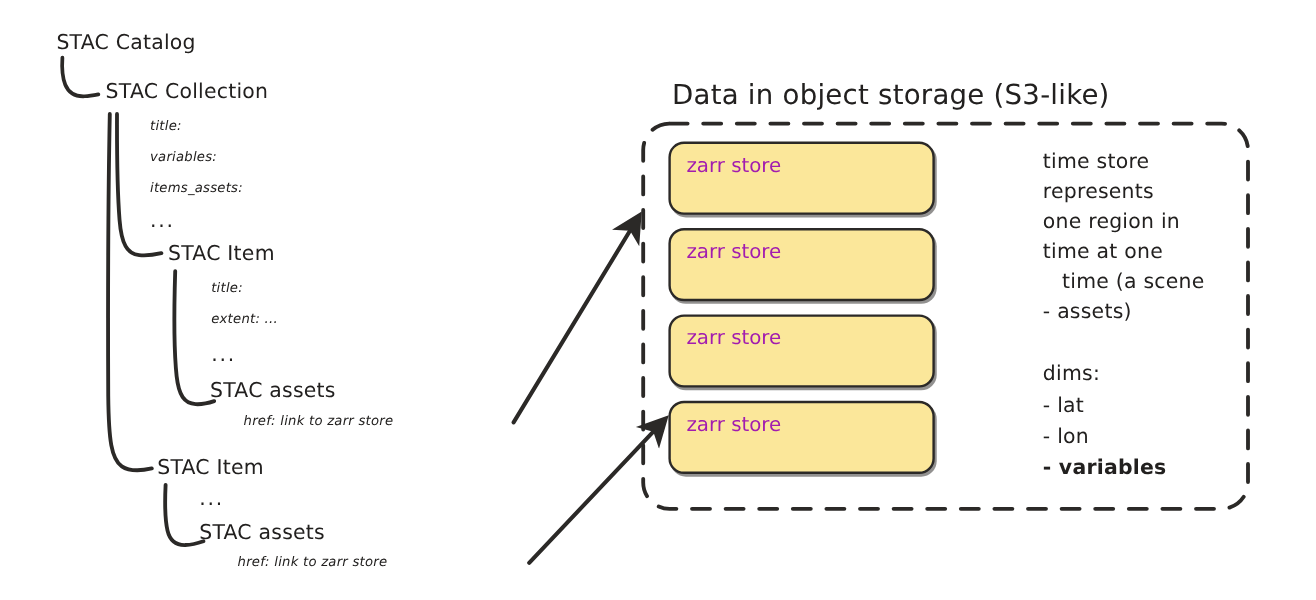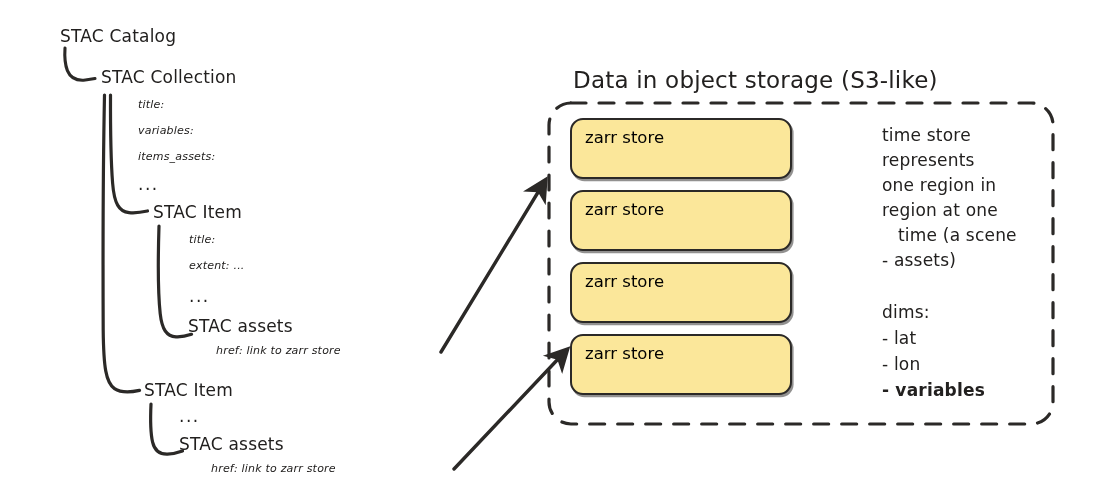--- a/index.html
+++ b/index.html
@@ -11,21 +11,21 @@
   body {
     width: 1097px;
     height: 500px;
     position: relative;
     overflow: hidden;
     font-family: "DejaVu Sans", sans-serif;
     color: #22201f;
   }
   #stage {
     position: absolute;
-    left: 13px; top: 0;
+    left: 0; top: 0;
     width: 988px;
     height: 500px;
   }
   #vector-layer {
     position: absolute;
     left: 0; top: 0;
     width: 1097px;
     height: 500px;
     pointer-events: none;
   }
@@ -60,21 +60,21 @@
     border: 2.6px solid #2b2927;
     border-radius: 13px;
     box-shadow: 1.6px 2.2px 0 rgba(38,35,33,0.50);
   }
   .zarr-label {
     position: absolute;
     left: 13px;
     top: 8px;
     font-size: 16.5px;
     font-family: "DejaVu Sans", sans-serif;
-    color: #000000;
+    color: #a21caf;
     white-space: pre;
   }
   .note-line { position: absolute; white-space: pre; font-size: 17px; }
 </style>
 </head>
 <body style="background: rgb(255, 255, 255); color: rgb(34, 32, 31);">
 
 <div id="stage">
 
   <svg id="vector-layer" viewBox="0 0 1097 500">
@@ -133,21 +133,21 @@
   <div class="zarr-box" style="left: 557px; top: 262px; width: 222px; height: 61px; background: rgb(251, 231, 154); border-color: rgb(43, 41, 39);">
     <span class="zarr-label">zarr store</span>
   </div>
   <div class="zarr-box" style="left: 557px; top: 334px; width: 222px; height: 61px; background: rgb(251, 231, 154); border-color: rgb(43, 41, 39);">
     <span class="zarr-label">zarr store</span>
   </div>
 
   <div class="txt note-line" style="left:869px; top:127px;">time store</div>
   <div class="txt note-line" style="left:869px; top:152px;">represents</div>
   <div class="txt note-line" style="left:869px; top:177px;">one region in</div>
-  <div class="txt note-line" style="left:869px; top:202px;">region at one</div>
+  <div class="txt note-line" style="left:869px; top:202px;">time at one</div>
   <div class="txt note-line" style="left:869px; top:227px;margin-left:16px;">time (a scene</div>
   <div class="txt note-line" style="left:869px; top:252px;">- assets)</div>
 
   <div class="txt note-line" style="left:869px; top:304px;">dims:</div>
   <div class="txt note-line" style="left:869px; top:330px;">- lat</div>
   <div class="txt note-line" style="left:869px; top:356px;">- lon</div>
   <div class="txt note-line" style="left:869px; top:382px;font-weight:bold;">- variables</div>
 
 </div>
 

